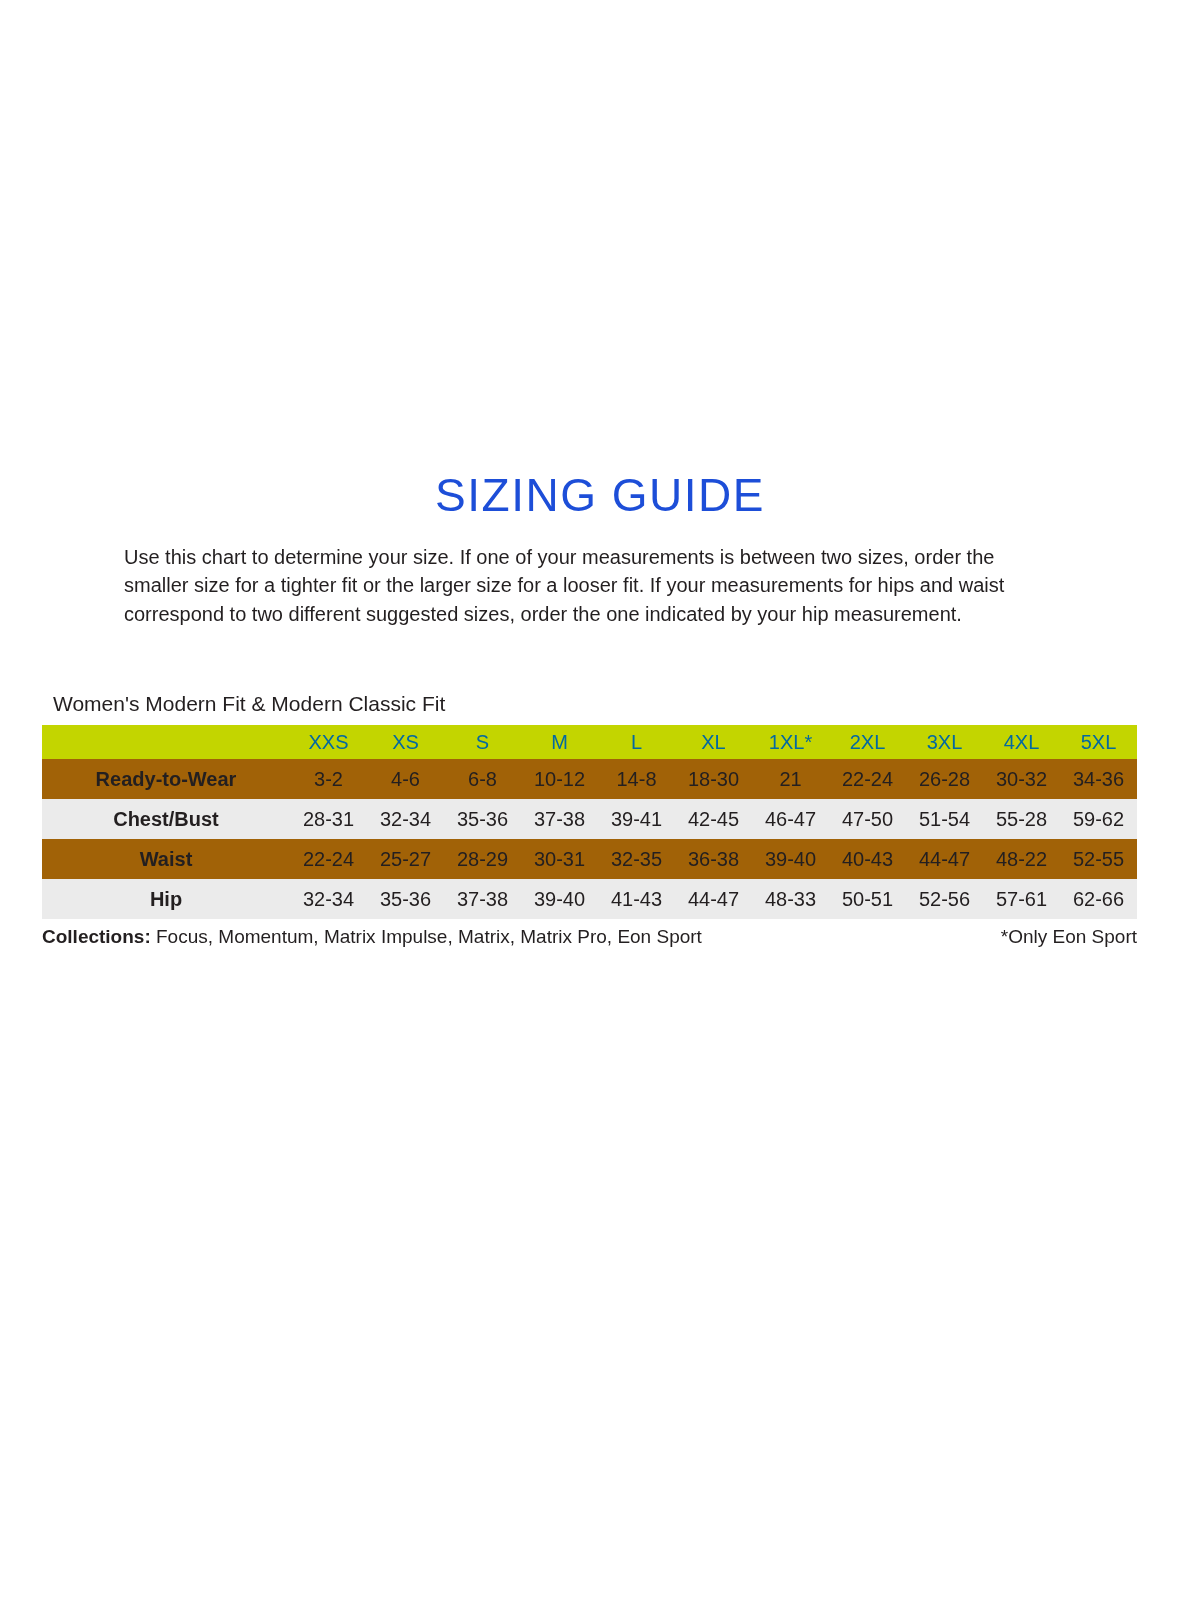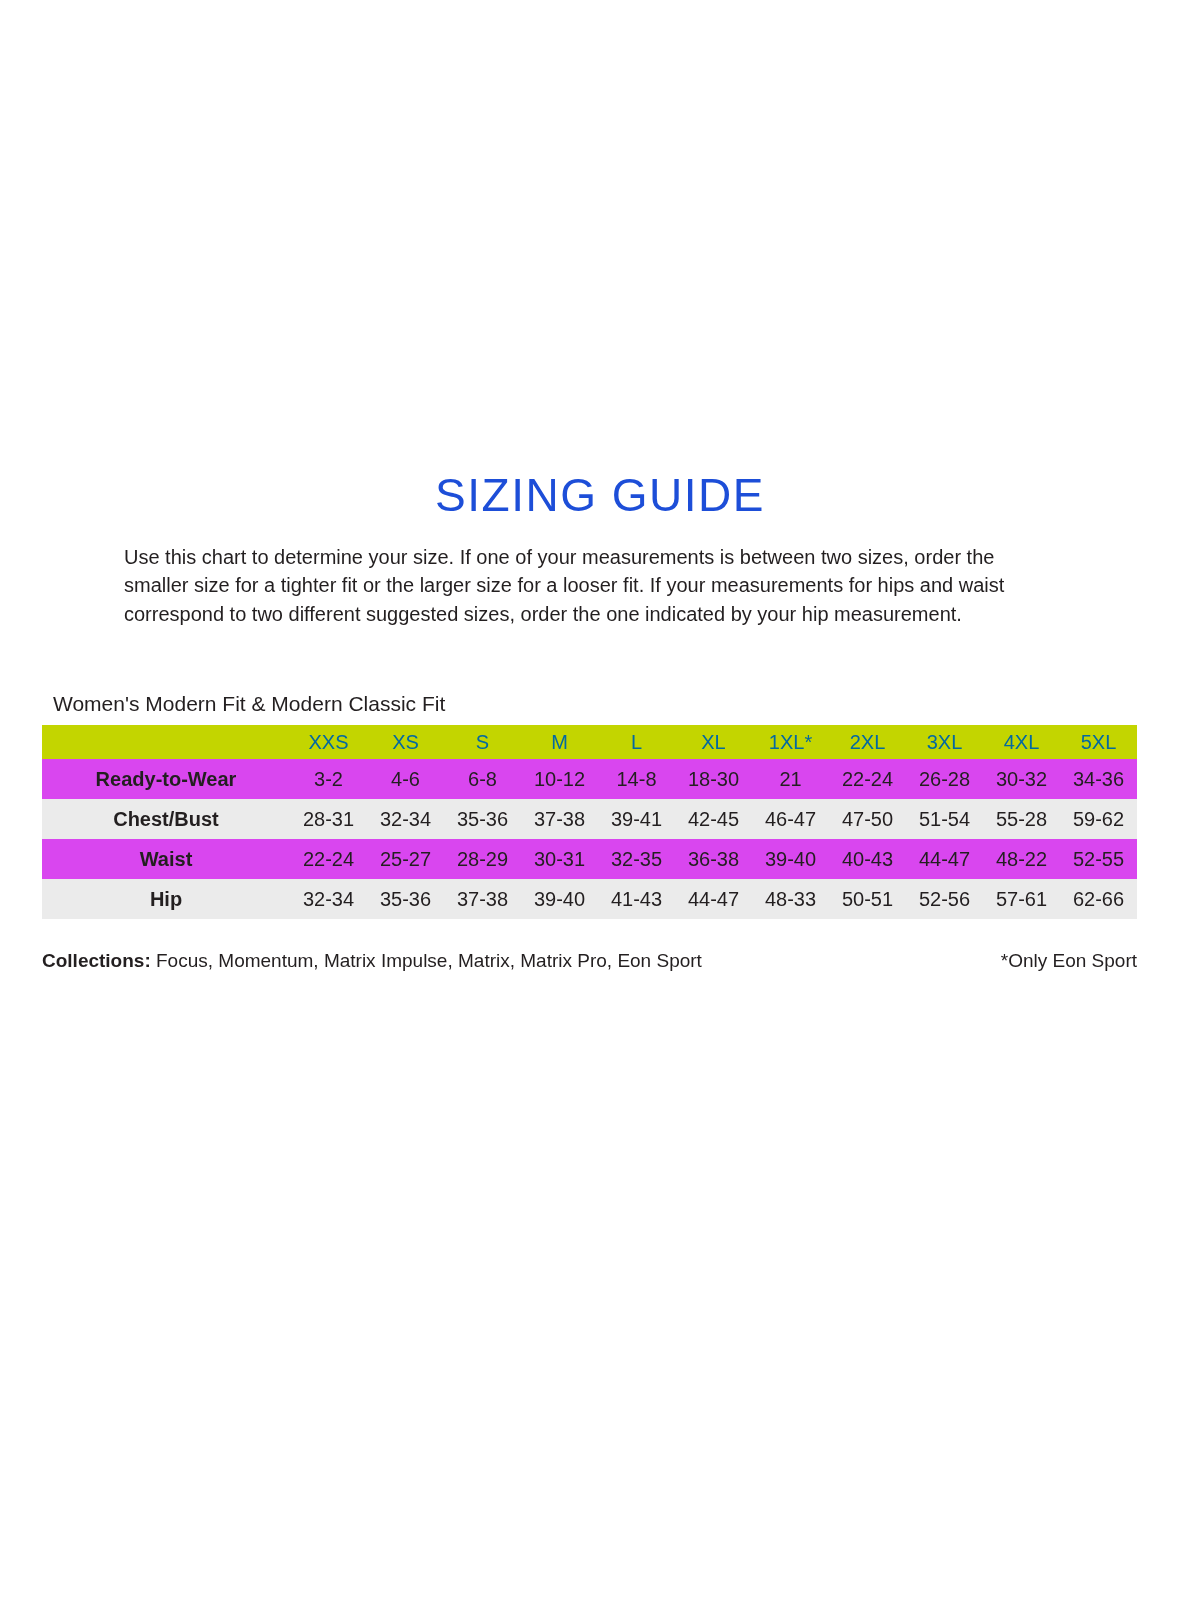--- a/index.html
+++ b/index.html
@@ -38,25 +38,25 @@
     color:#0369a1;
     height:34px;
   }
   .label-col{
     width:248px;flex:0 0 248px;
     text-align:center;font-weight:bold;
   }
   .th,.td{
     flex:1 1 0;text-align:center;
   }
-  .row{height:40px;background:#d946ef;}
+  .row{height:40px;background:#a16207;}
   .row.alt{background:var(--row-alt-bg);}
 
   .table-footer{
-    position:absolute;top:950px;left:42px;width:1095px;
+    position:absolute;top:926px;left:42px;width:1095px;
     display:flex;justify-content:space-between;align-items:baseline;
     font-size:19px;
   }
   .collections-label{font-weight:bold;}
 </style>
 </head>
 <body>
 
 <div class="page">
 

